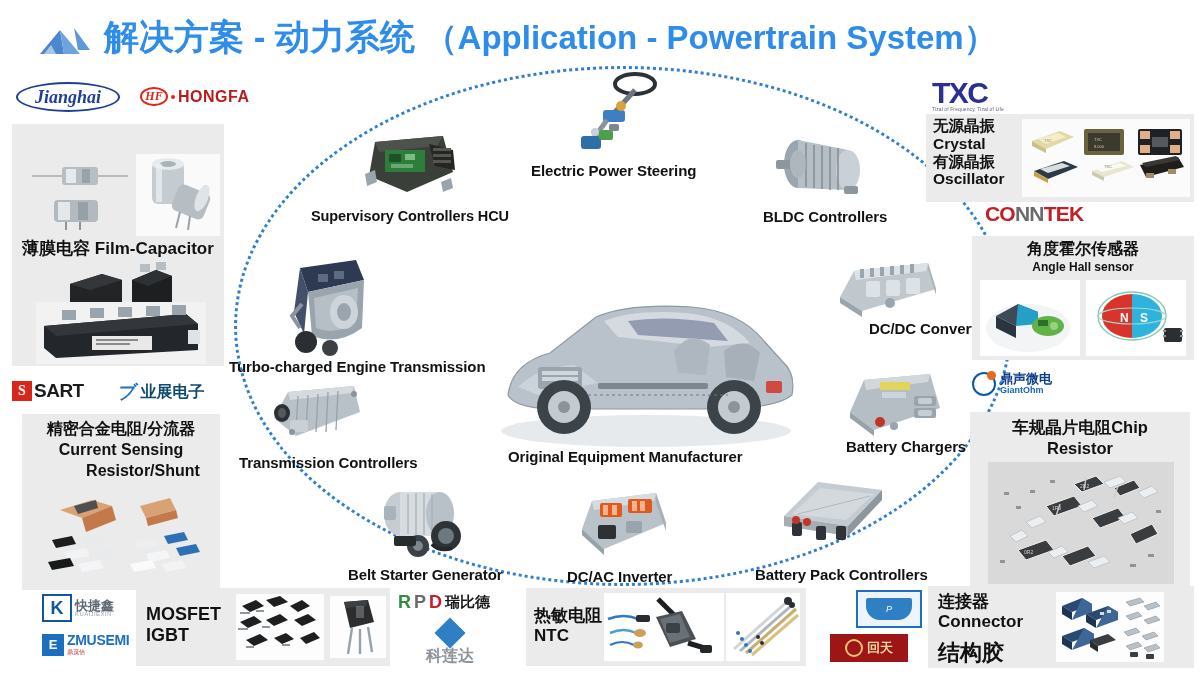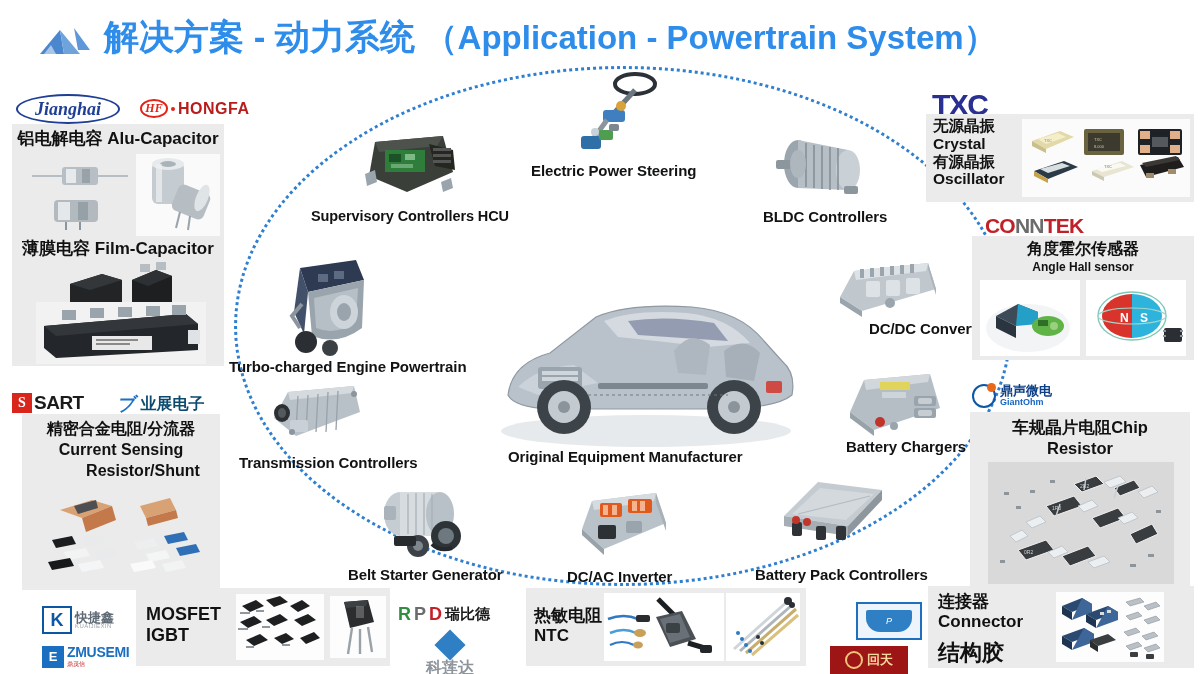--- a/index.html
+++ b/index.html
@@ -21,21 +21,21 @@
   }
   .title-text .cn { font-size:35px; }
   .title-text .en { font-size:33px; }
 
   
   .panel { position:absolute; background:#ebebeb; }
   .panel-title {
     text-align:center; font-weight:bold; color:#111;
     line-height:1.12; padding-top:3px;
   }
-  .logo-row { position:absolute; display:flex; align-items:center;margin-top:12px; }
+  .logo-row { position:absolute; display:flex; align-items:center; }
 
   
   .ellipse {
     position:absolute; left:234px; top:66px; width:778px; height:520px;
     border:3px dotted #2f7fd0; border-radius:50%;
     background:transparent;
   }
 
   
   .node-label {
@@ -234,21 +234,21 @@
     <path d="M30 42 L86 30 L84 78 Q60 96 34 86 Z" fill="#9aa4ad"></path>
     <path d="M36 48 L80 38 L78 72 Q58 86 38 78 Z" fill="#b6bfc6"></path>
     <ellipse cx="66" cy="62" rx="14" ry="17" fill="#cdd4da"></ellipse>
     <ellipse cx="66" cy="62" rx="7" ry="9" fill="#9aa4ad"></ellipse>
     <circle cx="28" cy="92" r="11" fill="#2b2f33"></circle>
     <circle cx="52" cy="98" r="8" fill="#3b4045"></circle>
     <rect x="40" y="24" width="10" height="8" fill="#5c6a82"></rect>
     <rect x="56" y="21" width="10" height="8" fill="#5c6a82"></rect>
     <path d="M24 54 L14 66 L22 78" stroke="#8b959d" stroke-width="4" fill="none"></path>
   </svg>
-  <div class="node-label" style="left:229px;top:358px;font-size:15px;">Turbo-charged Engine Powertrain</div>
+  <div class="node-label" style="left:229px;top:358px;font-size:15px;">Turbo-charged Engine Transmission</div>
 
   <svg class="photo" style="left:832px;top:253px;width:112px;height:70px;" viewBox="0 0 112 70">
     <polygon points="8,44 22,18 96,10 104,36 30,58" fill="#c0c8ce"></polygon>
     <polygon points="22,18 96,10 94,18 24,27" fill="#dde2e6"></polygon>
     <g fill="#9ba5ad">
       <rect x="28" y="16" width="4" height="9"></rect>
         <rect x="38" y="15" width="4" height="9"></rect>
       <rect x="48" y="14" width="4" height="9"></rect>
         <rect x="58" y="13" width="4" height="9"></rect>
       <rect x="68" y="12" width="4" height="9"></rect>
@@ -354,24 +354,20 @@
     <div class="lg-jianghai">Jianghai</div>
   </div>
   <div class="logo-row lg-hongfa" style="left:140px;top:87px;">
     <div class="hf-oval">HF</div>
     <div class="hf-dot"></div>
     <div class="hf-text">HONGFA</div>
   </div>
 
   <div class="panel" style="left:12px;top:124px;width:212px;height:242px;">
 
-    <div class="panel-title" style="font-size:17px;padding-top:5px;">
-      <span>铝电解电容</span>
-      <span>Alu-Capacitor</span>
-    </div>
 
     <svg style="position:absolute;left:16px;top:32px;width:110px;height:78px;" viewBox="0 0 110 78">
       <rect x="0" y="0" width="110" height="78" fill="#ebebeb"></rect>
       <line x1="4" y1="20" x2="34" y2="20" stroke="#b6bdc3" stroke-width="2"></line>
       <rect x="34" y="11" width="36" height="18" rx="3" fill="#b7bfc5"></rect>
       <rect x="38" y="13" width="10" height="14" fill="#e6eaec"></rect>
       <rect x="54" y="13" width="8" height="14" fill="#98a2a9"></rect>
       <line x1="70" y1="20" x2="100" y2="20" stroke="#b6bdc3" stroke-width="2"></line>
       <rect x="26" y="44" width="44" height="22" rx="4" fill="#b2babf"></rect>
       <rect x="30" y="46" width="12" height="18" fill="#e4e8ea"></rect>

